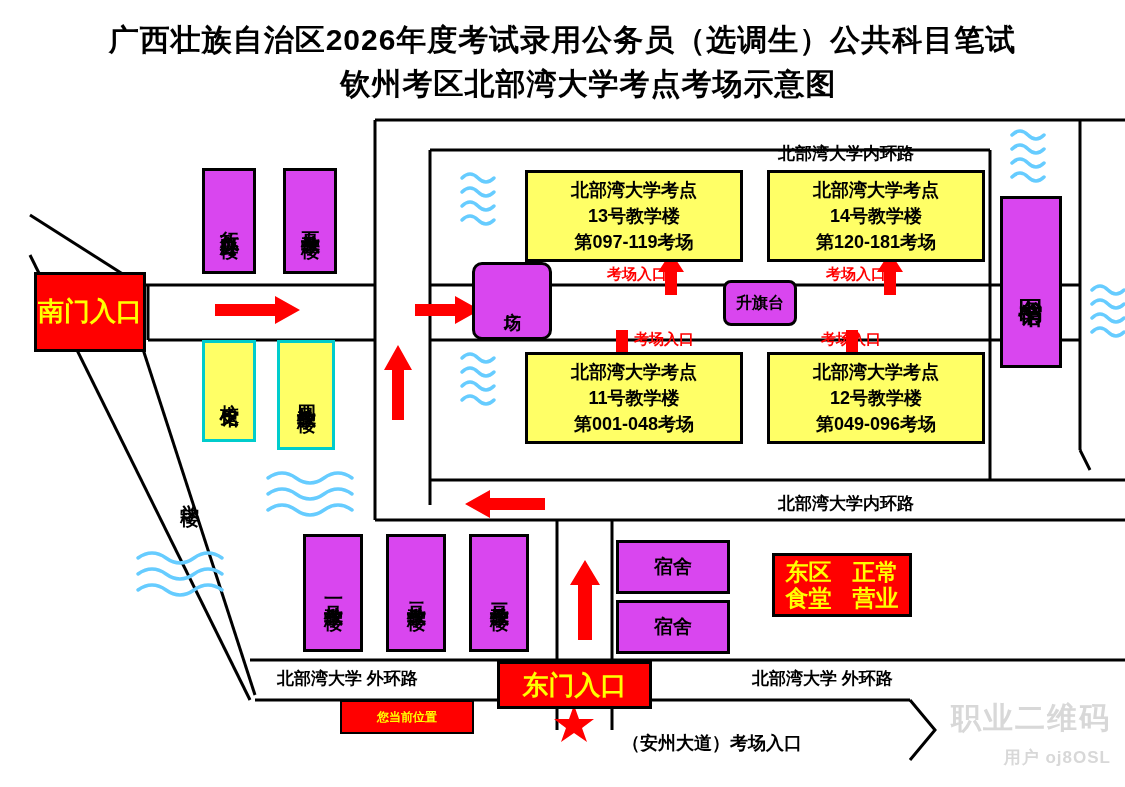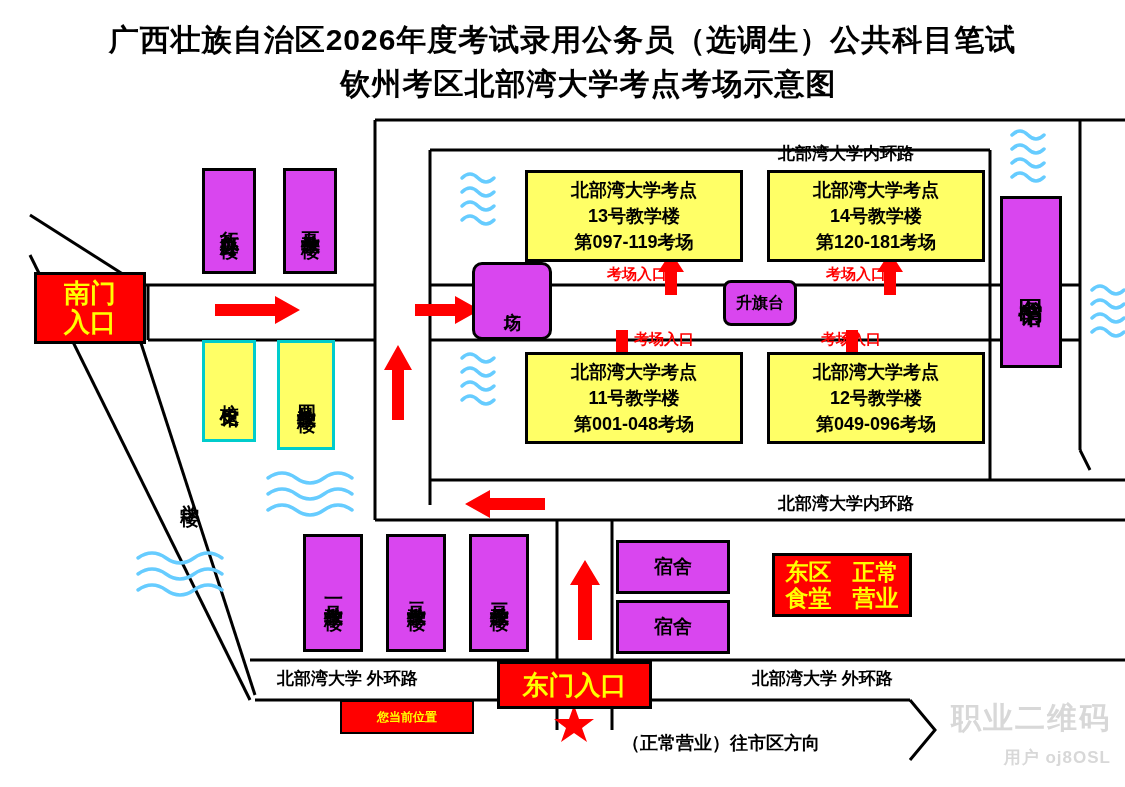--- a/index.html
+++ b/index.html
@@ -122,23 +122,23 @@
     <polygon points="846,330 858,330 858,352 865,352 852,372 839,352 846,352"></polygon>
 
     <polygon points="574,705 579,719 594,719 582,728 587,742 574,733 561,742 566,728 554,719 569,719"></polygon>
   </g>
 </svg>
 
 <div class="label" style="left:778px;top:142px;">北部湾大学内环路</div>
 <div class="label" style="left:778px;top:492px;">北部湾大学内环路</div>
 <div class="label" style="left:277px;top:667px;">北部湾大学 外环路</div>
 <div class="label" style="left:752px;top:667px;">北部湾大学 外环路</div>
-<div class="label" style="left:622px;top:731px;font-size:18px;">（正常营业）往市区方向</div>
-
-<div class="box red" style="left:34px;top:272px;width:112px;height:72px;flex-direction:column;line-height:1.12;font-size:26px;">
+<div class="label" style="left:622px;top:731px;font-size:18px;">（安州大道）考场入口</div>
+
+<div class="box red" style="left:34px;top:272px;width:112px;height:80px;flex-direction:row;line-height:1.12;font-size:26px;">
   <span>南门</span>
   <span>入口</span>
 </div>
 
 <div class="box red" style="left:497px;top:661px;width:155px;height:48px;font-size:26px;">东门入口</div>
 
 <div class="box red" style="left:340px;top:700px;width:134px;height:34px;font-size:12px;border-width:2px;">您当前位置</div>
 
 <div class="box" style="left:202px;top:168px;width:54px;height:106px;">
   <span class="vert bldg-txt">行政办公楼</span>

